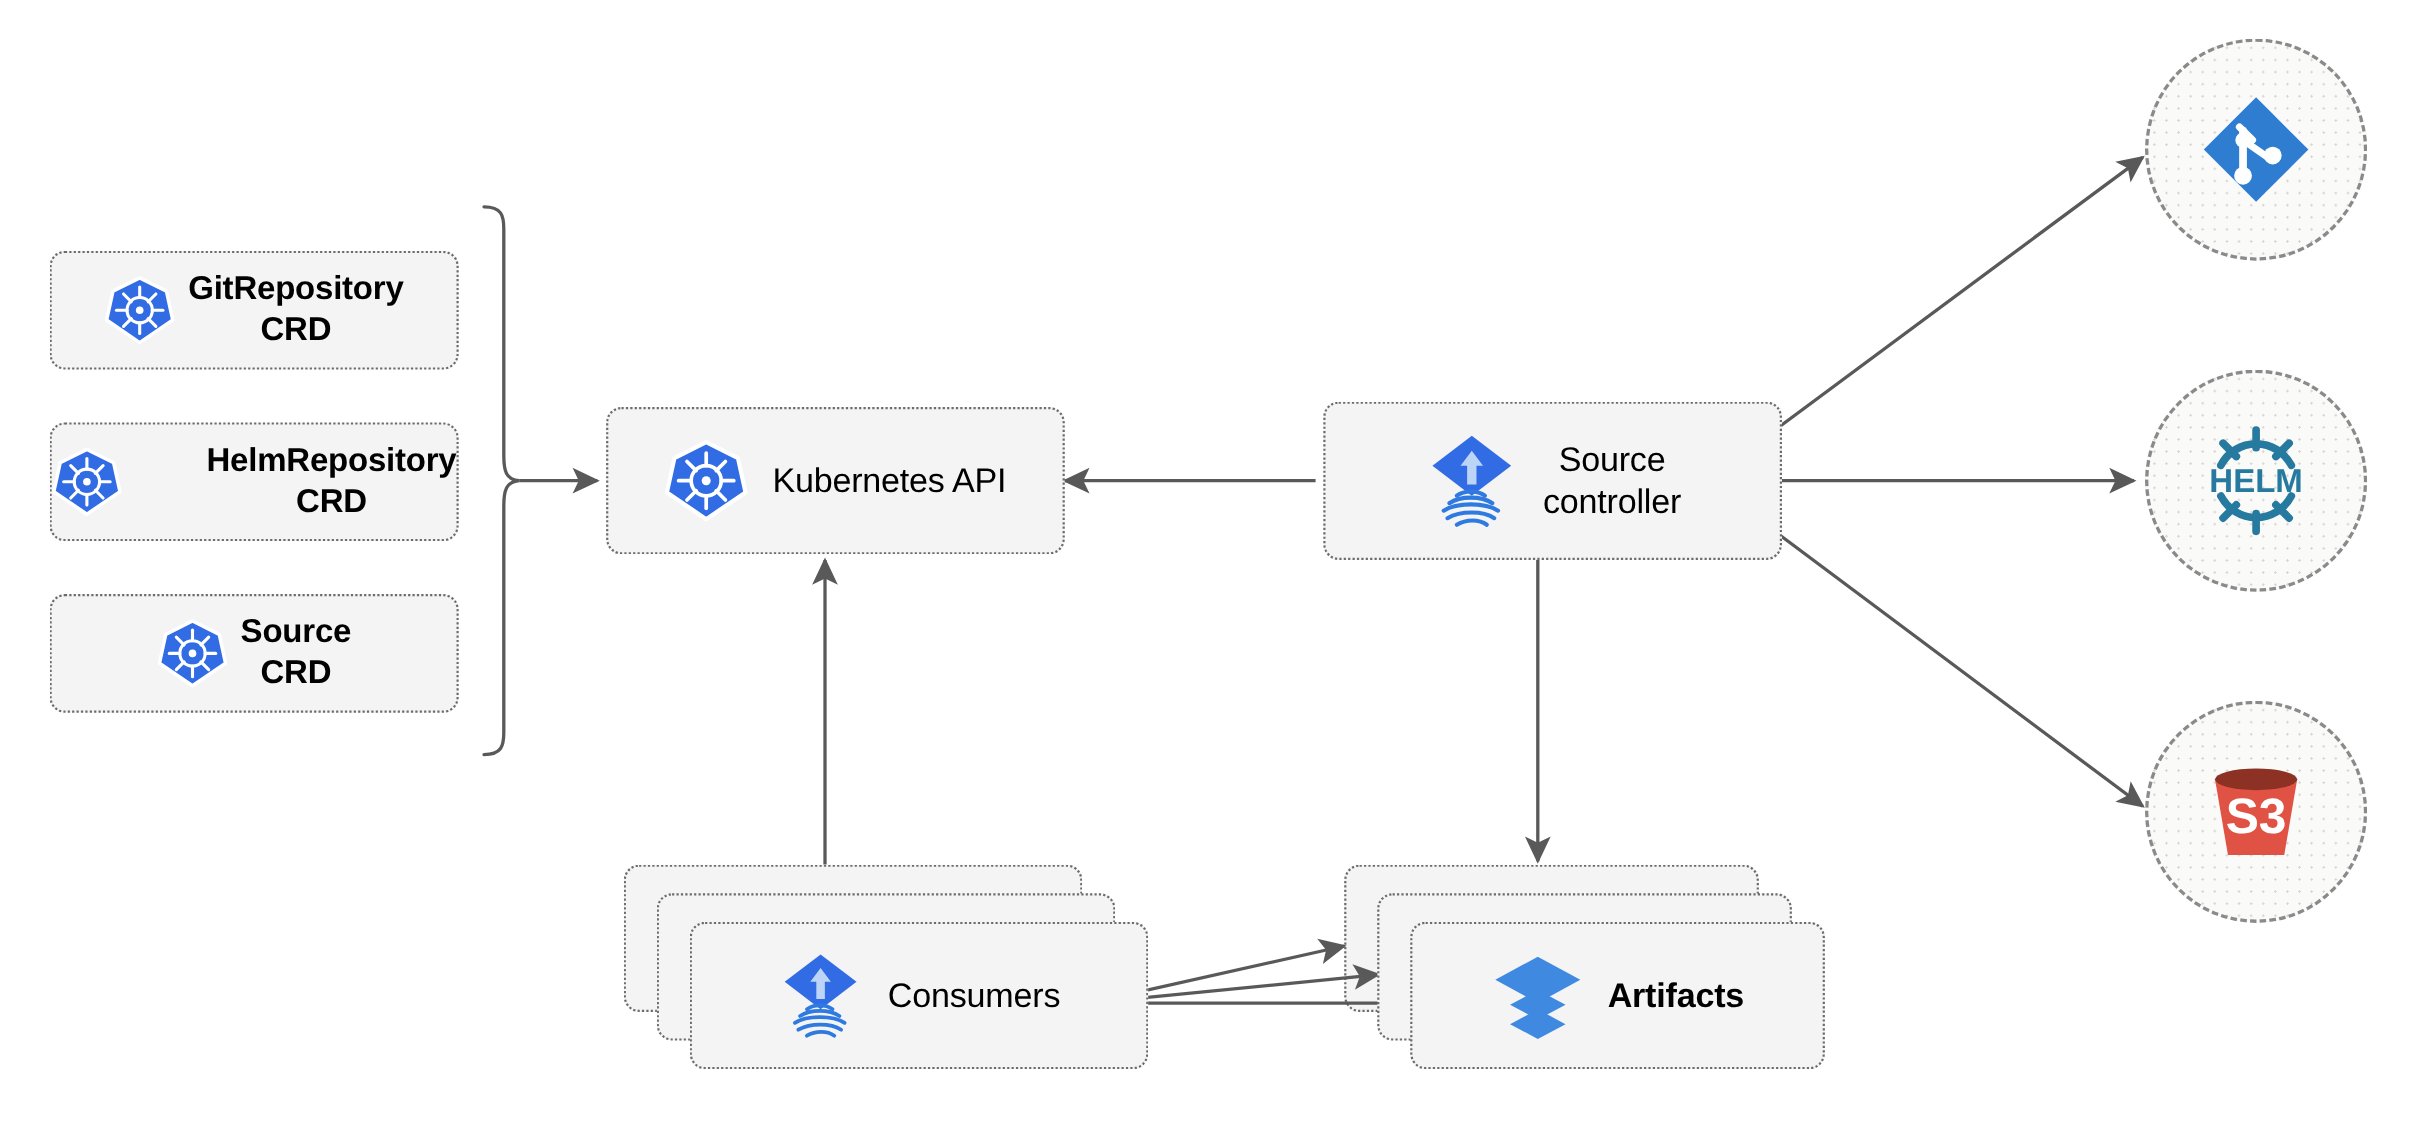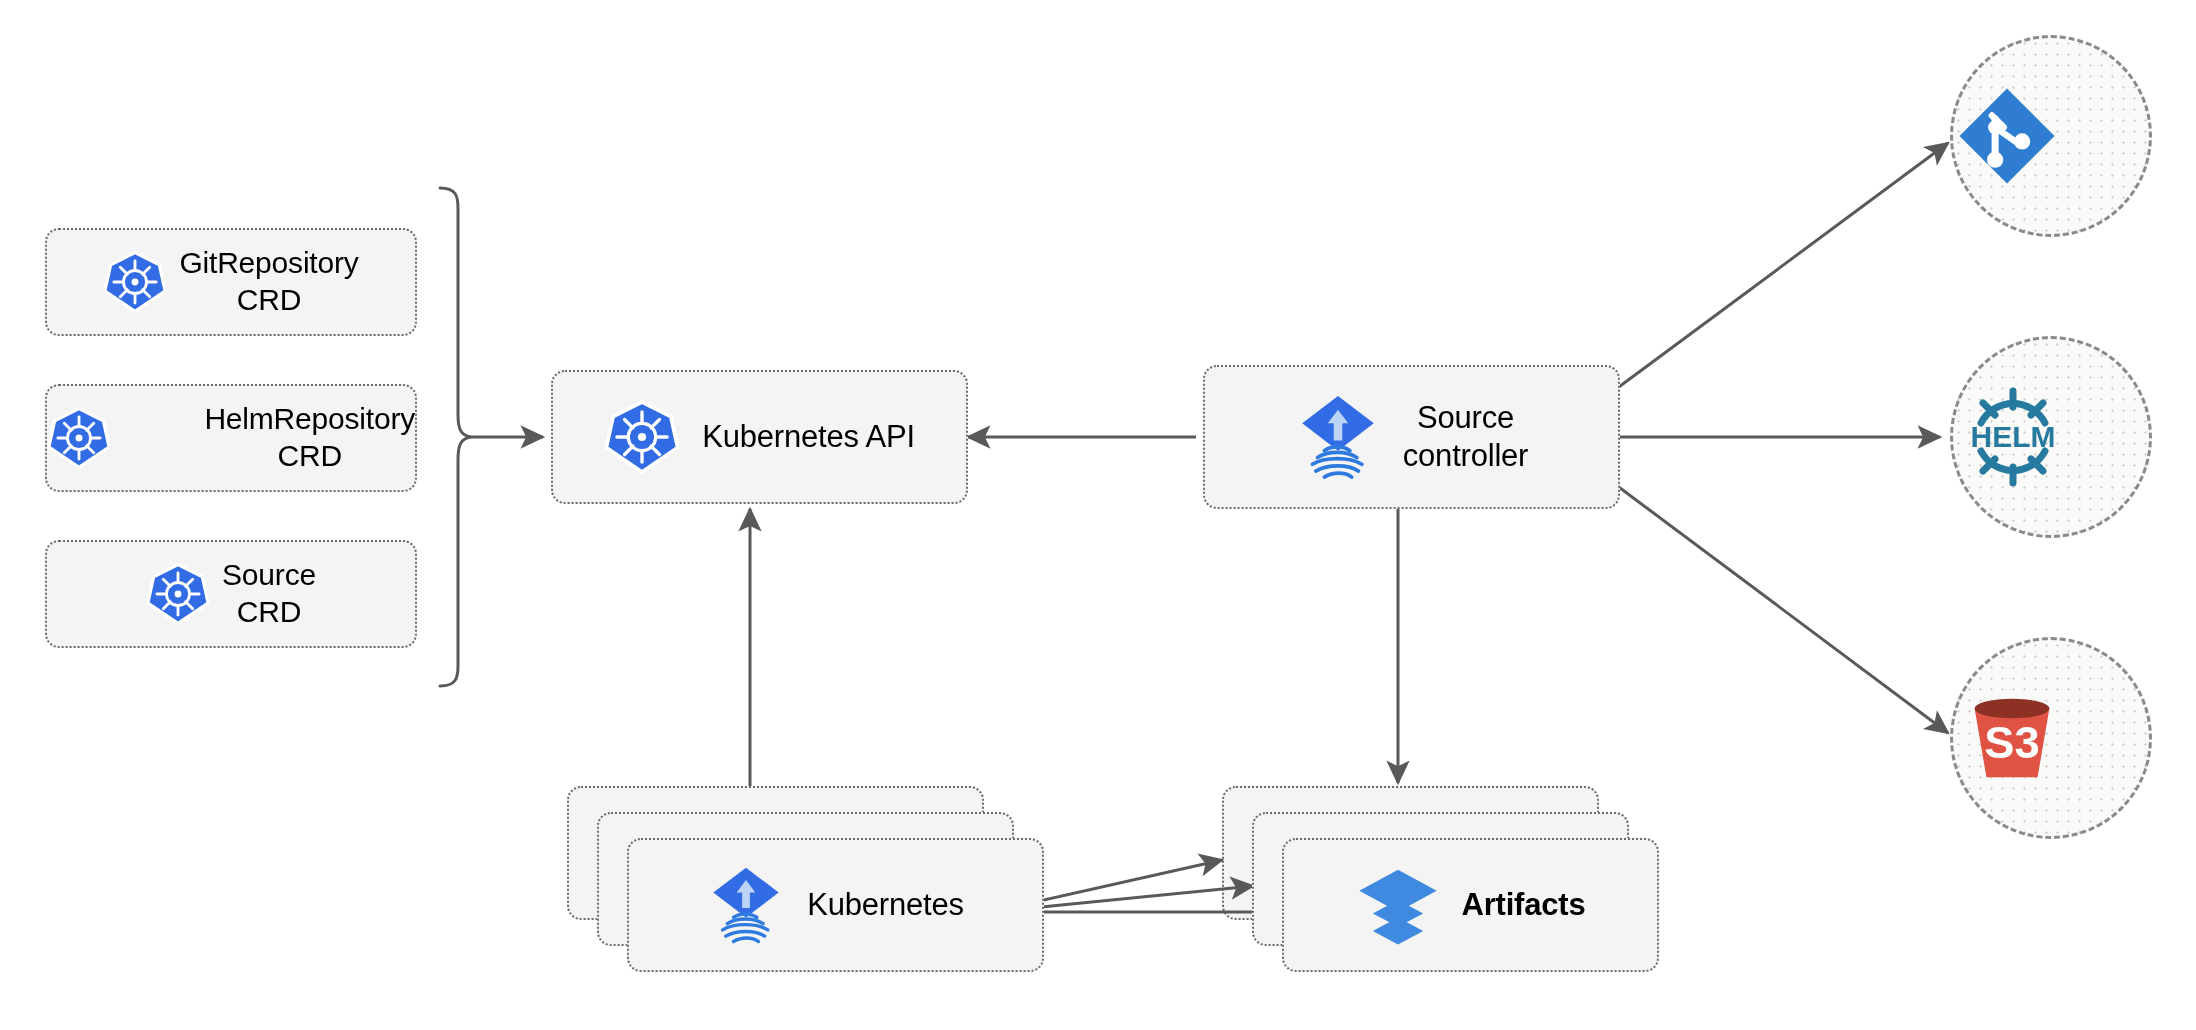--- a/index.html
+++ b/index.html
@@ -28,21 +28,21 @@
     z-index:3;
   }
   .node .label{
     color:#000000;
     font-size:31px;
     line-height:1.22;
     text-align:center;
     white-space:pre-line;
     letter-spacing:-0.2px;
   }
-  .node.crd{ gap:12px; }
+  .node.crd{ gap:12px;font-weight:bold; }
   .node.crd .label{ font-size:30px; }
 
   
   .ghost{
     position:absolute;
     box-sizing:border-box;
     background:#f4f4f4;
     border:2px dotted #6b6b6b;
     border-radius:14px;
     z-index:1;
@@ -52,21 +52,21 @@
   .circle{
     position:absolute;
     box-sizing:border-box;
     border:3px dashed #8a8a8a;
     border-radius:50%;
     background-color:#fafaf9;
     background-image:radial-gradient(#d8d4cf 1.1px, transparent 1.2px);
     background-size:11px 11px;
     display:flex;
     align-items:center;
-    justify-content:flex-start;
+    justify-content:center;
     z-index:3;
   }
 
   
   #edges{ position:absolute; left:0; top:0; width:2196px; height:1030px; z-index:2; }
   .icon-svg{ display:block; }
 </style>
 </head>
 <body>
 
@@ -222,21 +222,21 @@
         <path d="M50,22 L62,38 L55,38 L55,58 L45,58 L45,38 L38,38 Z" fill="#bcd4f5"></path>
         <g stroke="#2f7ae0" stroke-width="4.4" stroke-linecap="round" fill="none">
           <path d="M34,70 C42,64 56,64 64,70"></path>
           <path d="M26,78 C38,70 60,70 72,78"></path>
           <path d="M20,86 C34,77 64,77 78,86"></path>
           <path d="M24,94 C38,86 62,86 74,94"></path>
           <path d="M34,101 C44,95 58,95 66,101"></path>
         </g>
       </svg>
     </span>
-    <span class="label">Kubernetes</span>
+    <span class="label">Consumers</span>
   </div>
 
   <div class="ghost" style="left:1222px;top:786px;width:377px;height:134px;"></div>
   <div class="ghost" style="left:1252px;top:812px;width:377px;height:134px;z-index:2;"></div>
   <div class="node" style="left:1282px;top:838px;width:377px;height:134px;font-weight:bold;">
     <span>
       <svg class="icon-svg" width="84" height="84" viewBox="0 0 100 100" aria-hidden="true">
         <polygon points="50,8 96,33 50,58 4,33" fill="#3f8ae0"></polygon>
         <polygon points="50,44 80,60 50,76 20,60" fill="#3f8ae0"></polygon>
         <polygon points="50,65 80,81 50,97 20,81" fill="#3f8ae0"></polygon>

